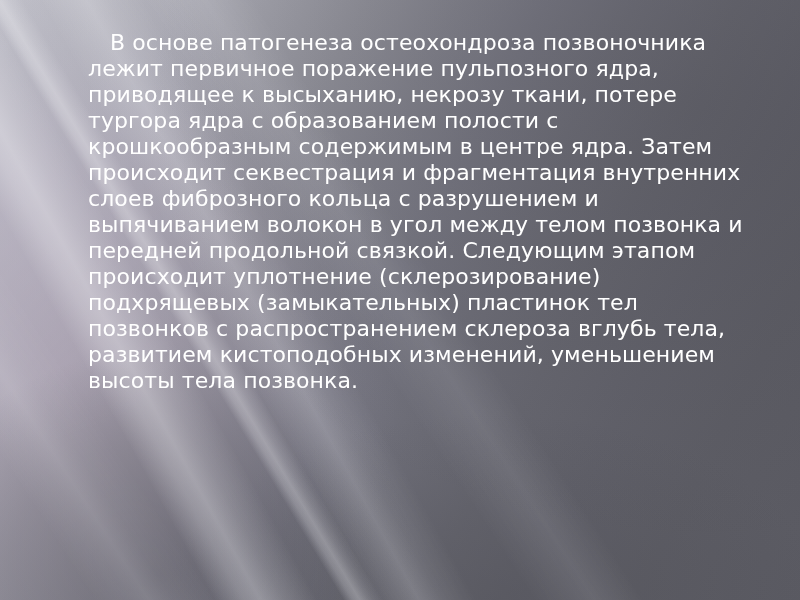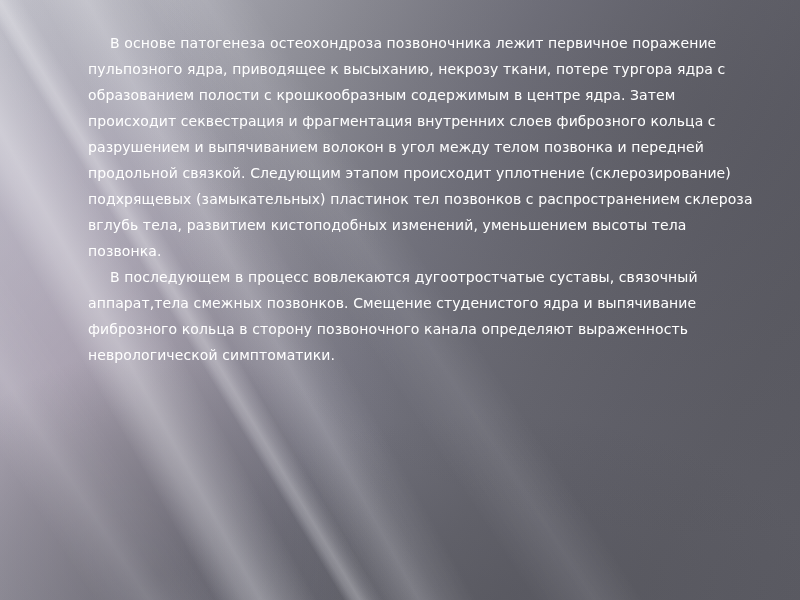--- a/index.html
+++ b/index.html
@@ -137,21 +137,21 @@
   #text-body {
     position: absolute;
     left: 88px;
     top: 30px;
     width: 672px;
   }
 
   .para {
     color: #ffffff;
     font-family: "DejaVu Sans", sans-serif;
-    font-size: 14px;
+    font-size: 22px;
     line-height: 26px;
     letter-spacing: 0.1px;
     text-indent: 22px;
     margin: 0;
     text-align: left;
     white-space: pre-wrap;
     text-shadow: 0 0 1px rgba(255,255,255,0.10);
   }
 
   .para + .para {
@@ -166,16 +166,15 @@
   <div class="bg-layer bg-base"></div>
   <div class="bg-layer bg-mauve"></div>
   <div class="bg-layer bg-darkpool"></div>
   <div class="bg-layer bg-streaks"></div>
   <div class="bg-layer bg-streaks2"></div>
   <div class="bg-layer bg-filament"></div>
   <div class="bg-layer bg-soften"></div>
 
   <div id="text-body">
     <p class="para">В основе патогенеза остеохондроза позвоночника лежит первичное поражение пульпозного ядра, приводящее к высыханию, некрозу ткани, потере тургора ядра с образованием полости с крошкообразным содержимым в центре ядра. Затем происходит секвестрация и фрагментация внутренних слоев фиброзного кольца с разрушением и выпячиванием волокон в угол между телом позвонка и передней продольной связкой. Следующим этапом происходит уплотнение (склерозирование) подхрящевых (замыкательных) пластинок тел позвонков с распространением склероза вглубь тела, развитием кистоподобных изменений, уменьшением высоты тела позвонка.</p>
-    <p class="para">В последующем в процесс вовлекаются дугоотростчатые суставы, связочный аппарат,тела смежных позвонков. Смещение студенистого ядра и выпячивание фиброзного кольца в сторону позвоночного канала определяют выраженность неврологической симптоматики.</p>
   </div>
 
 </div>
 
 </body></html>

